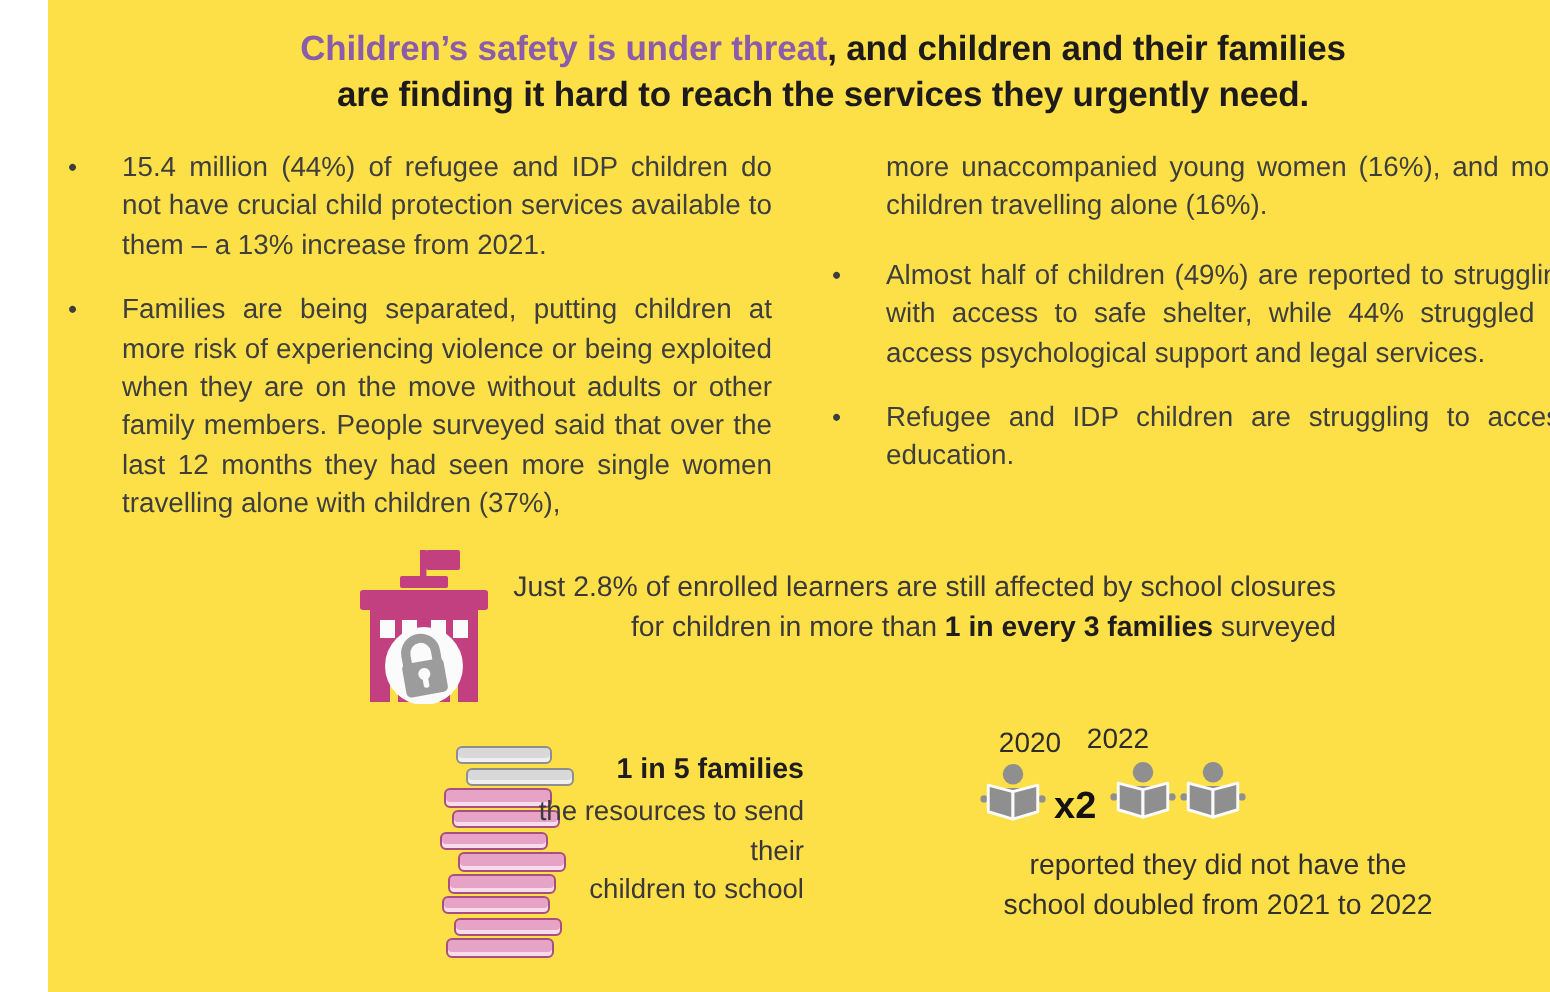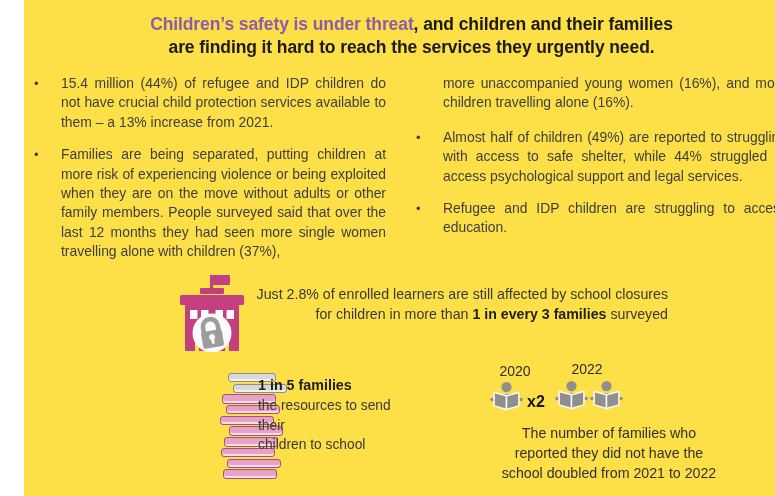--- a/index.html
+++ b/index.html
@@ -45,36 +45,36 @@
   .book:nth-child(2){ margin-left:13px; }
   .book:nth-child(3){ margin-left:2px; }
   .book:nth-child(4){ margin-left:6px; }
   .book:nth-child(5){ margin-left:0; }
   .book:nth-child(6){ margin-left:9px; }
   .book:nth-child(7){ margin-left:4px; }
   .book:nth-child(8){ margin-left:1px; }
   .book:nth-child(9){ margin-left:7px; }
   .book:nth-child(10){ margin-left:3px; }
   .books-note {
-    position:absolute; left:234px; top:376px; width:160px;
-    text-align:left; font-size:13.8px; line-height:19.8px; color:#3a383a;
+    position:absolute; left:218px; top:376px; width:160px;
+    text-align:right; font-size:13.8px; line-height:19.8px; color:#3a383a;
   }
   .books-note .headline { display:block; font-weight:700; font-size:14.3px; color:#1f1d1e; }
   .books-note .ln { display:block; }
   
   .year { position:absolute; width:46px; text-align:center; font-size:14px; color:#2e2c2d; }
   .year-left  { left:468px; top:363px; }
-  .year-right { left:540px; top:361px; }
+  .year-right { left:512px; top:361px; }
   .reader { position:absolute; }
   .reader-1 { left:466px; top:380px; }
   .reader-2 { left:531px; top:379px; }
   .reader-3 { left:566px; top:379px; }
   .mult {
     position:absolute; left:503px; top:393px;
-    font-size:16px; font-weight:700; color:#141213;
+    font-size:19px; font-weight:700; color:#141213;
   }
   .families-caption {
     position:absolute; left:418px; top:424px; width:334px;
     text-align:center; font-size:14.2px; line-height:19.8px; color:#323031;
   }
   .families-caption .ln { display:block; }
 </style>
 </head>
 <body>
 
@@ -199,18 +199,17 @@
         <circle cx="33.8" cy="19.5" r="2"></circle>
       </g>
       <g fill="#8f8f8f" stroke="#fcfbfb" stroke-width="1.6" stroke-linejoin="round">
         <polygon points="18,15.5 4.5,12 4.5,26.5 18,30.5"></polygon>
         <polygon points="18,15.5 31.5,12 31.5,26.5 18,30.5"></polygon>
       </g>
     </svg>
   </span>
 
   <div class="families-caption">
-    <span class="ln">The number of families who</span>
     <span class="ln">reported they did not have the</span>
     <span class="ln">school doubled from 2021 to 2022</span>
   </div>
 
 </div>
 
 </body></html>

